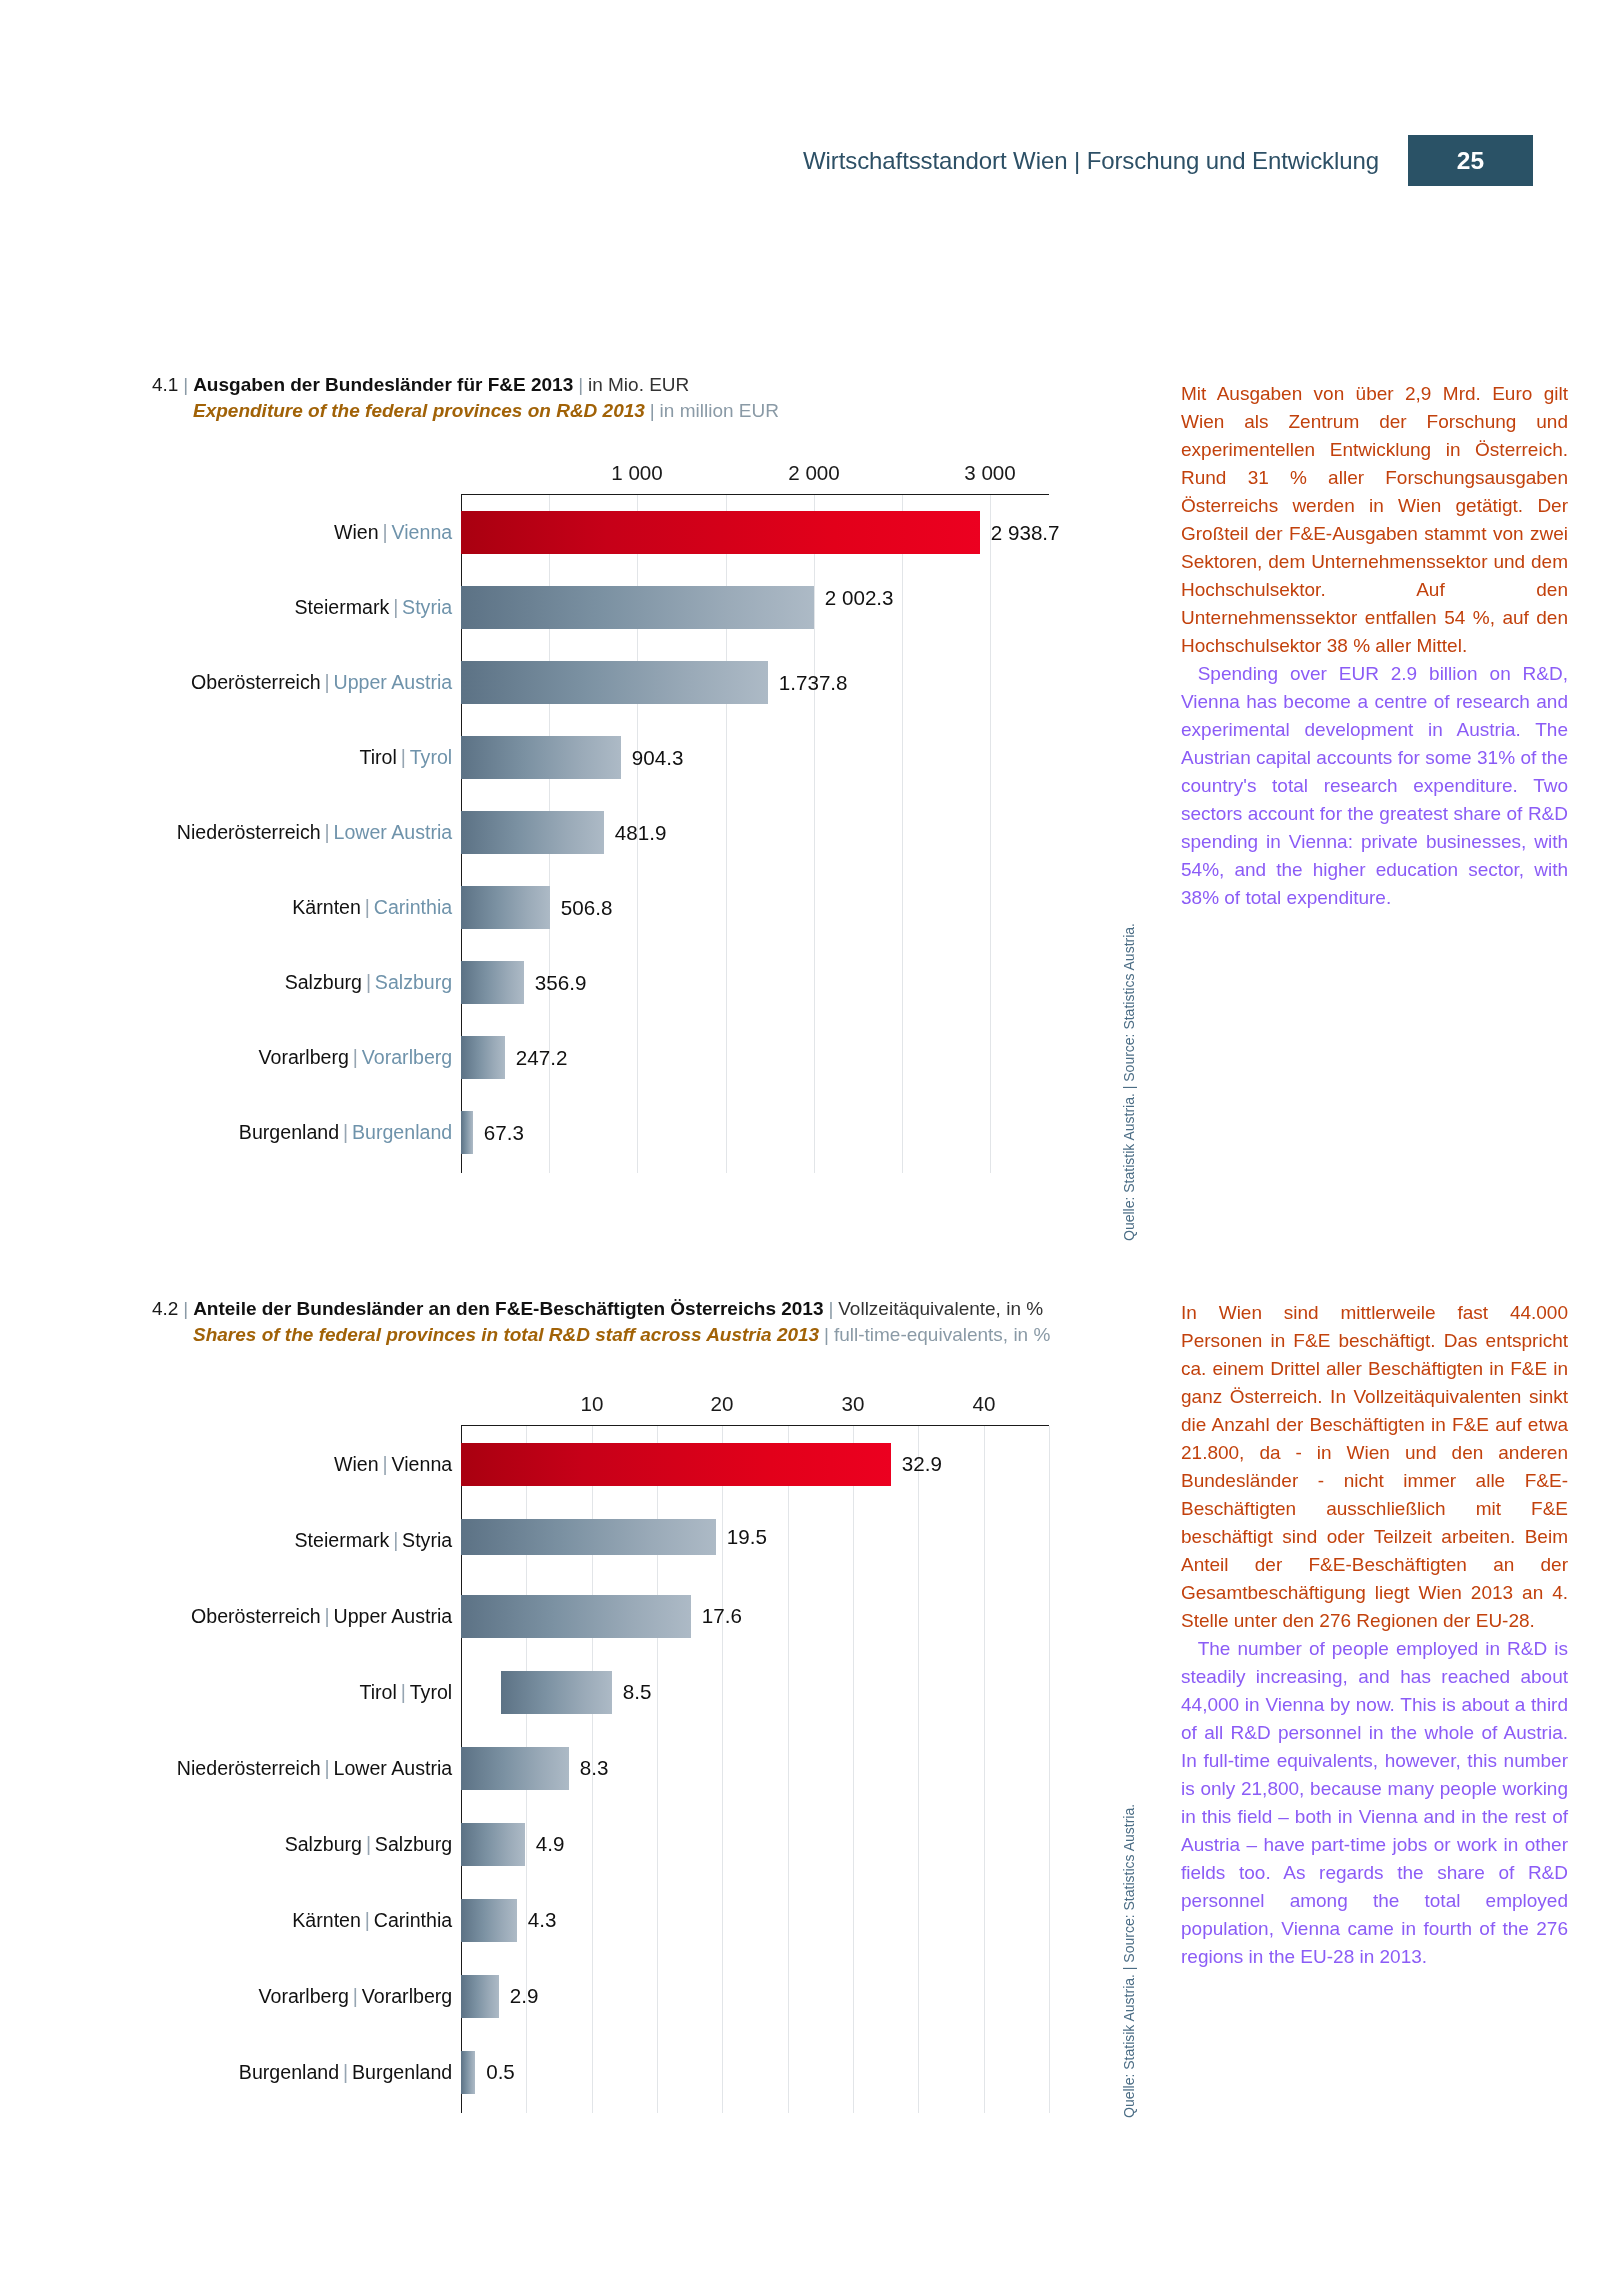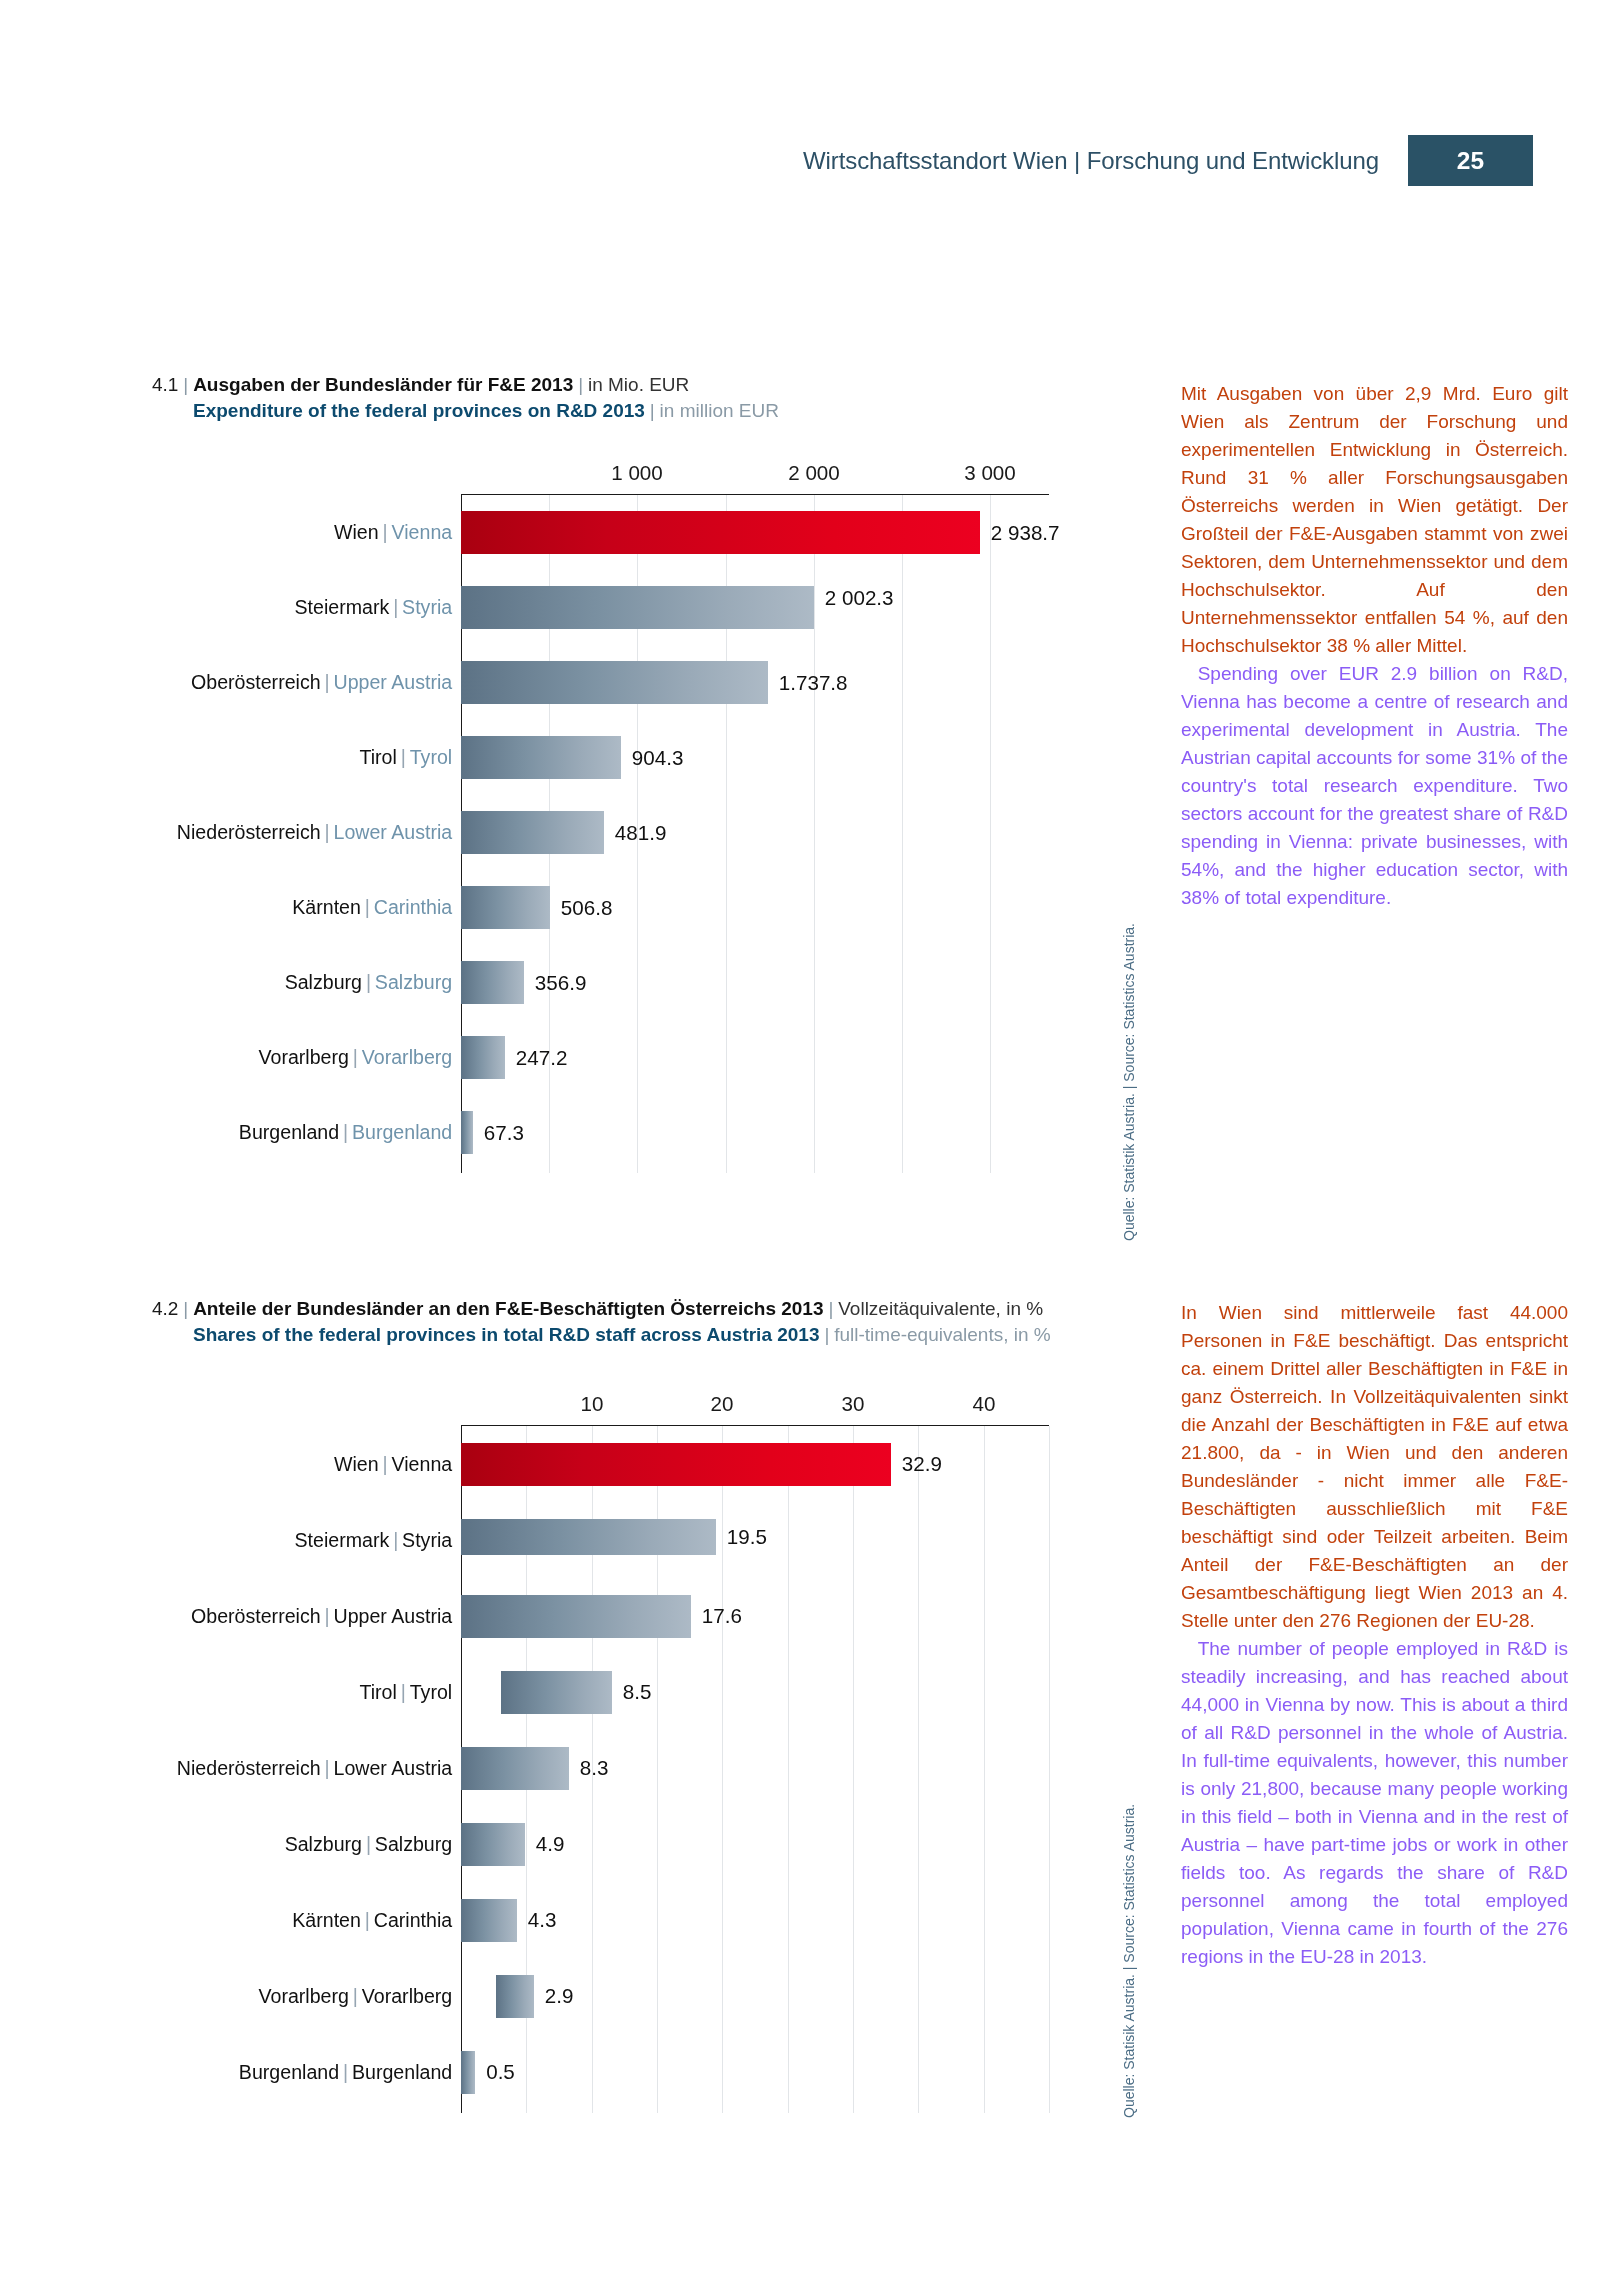--- a/index.html
+++ b/index.html
@@ -54,21 +54,21 @@
     line-height: 1.35;
   }
   .fig-num {
     color: #1a1a1a;
     font-weight: normal;
   }
   .fig-sep { color: #8a9aa6; padding: 0 4.9px; }
   .fig-main-de { color: #111111; font-weight: bold; }
   .fig-sub-de  { color: #333333; font-weight: normal; }
   .fig-title-en { padding-left: 41px; }
-  .fig-main-en { color: #0c4a6e; font-weight: bold; }
+  .fig-main-en { color: #a16207; font-weight: bold; font-style: italic; }
   .fig-sub-en  { color: #8a9aa6; font-weight: normal; }
 
   
   .chart {
     position: absolute;
     left: 152px;
   }
   .chart-axis-row {
     position: relative;
     height: 33px;
@@ -332,21 +332,21 @@
       </div>
       <div class="bar-row" style="height: 76px;">
         <div class="bar-label"><span class="lbl-de">Kärnten</span><span class="lbl-pipe">|</span><span class="lbl-en-black">Carinthia</span></div>
         <div style="display: flex; align-items: center; height: 43px; position: absolute; top: 16.7px; left: 0px;">
           <div class="bar gray" style="width: 56px;"></div>
           <div class="bar-value">4.3</div>
         </div>
       </div>
       <div class="bar-row" style="height: 76px;">
         <div class="bar-label"><span class="lbl-de">Vorarlberg</span><span class="lbl-pipe">|</span><span class="lbl-en-black">Vorarlberg</span></div>
-        <div style="display: flex; align-items: center; height: 43px; position: absolute; top: 16.7px; left: 0px; padding-left: 35px;">
+        <div style="display: flex; align-items: center; height: 43px; position: absolute; top: 16.7px; left: 0px;">
           <div class="bar gray" style="width: 38px;"></div>
           <div class="bar-value">2.9</div>
         </div>
       </div>
       <div class="bar-row" style="height: 76px;">
         <div class="bar-label"><span class="lbl-de">Burgenland</span><span class="lbl-pipe">|</span><span class="lbl-en-black">Burgenland</span></div>
         <div style="display: flex; align-items: center; height: 43px; position: absolute; top: 16.7px; left: 0px;">
           <div class="bar gray" style="width: 14.4px;"></div>
           <div class="bar-value">0.5</div>
         </div>

